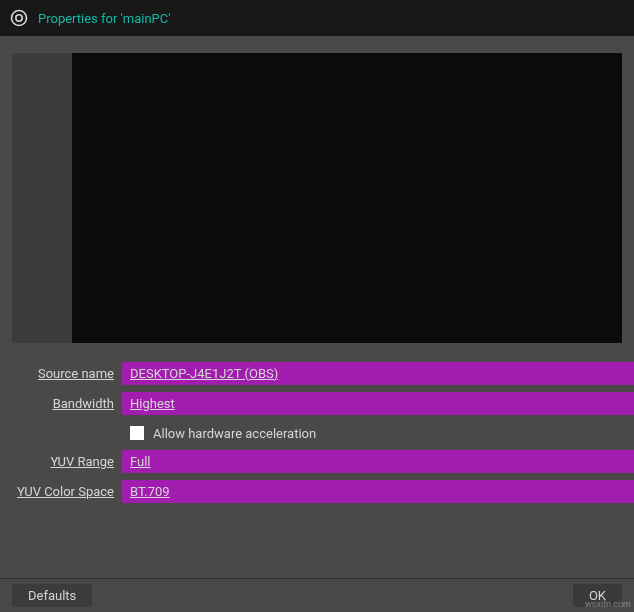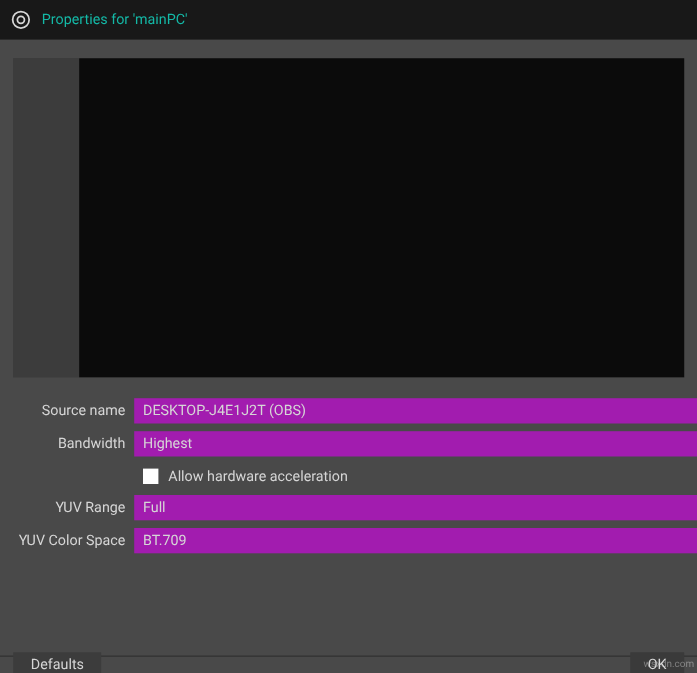--- a/index.html
+++ b/index.html
@@ -46,20 +46,21 @@
       background: #0b0b0b;
     }
     .form {
       padding: 8px 0 0 0;
     }
     .form-row {
       display: flex;
       align-items: center;
       height: 28px;
       margin-bottom: 2px;
+      text-decoration: underline;
     }
     .form-label {
       width: 122px;
       text-align: right;
       padding-right: 8px;
       color: #d6d6d6;
     }
     .select {
       flex: 1;
       height: 23px;
@@ -88,21 +89,21 @@
     }
     .checkbox-label {
       color: #d6d6d6;
       cursor: pointer;
     }
     .footer {
       position: absolute;
       bottom: 0;
       left: 0;
       right: 0;
-      height: 16px;
+      height: 34px;
       border-top: 1px solid #2f2f2f;
       display: flex;
       align-items: center;
       padding: 0 12px;
       justify-content: space-between;
       gap: 24px;
     }
     .btn {
       background: #3c3c3c;
       color: #d6d6d6;

